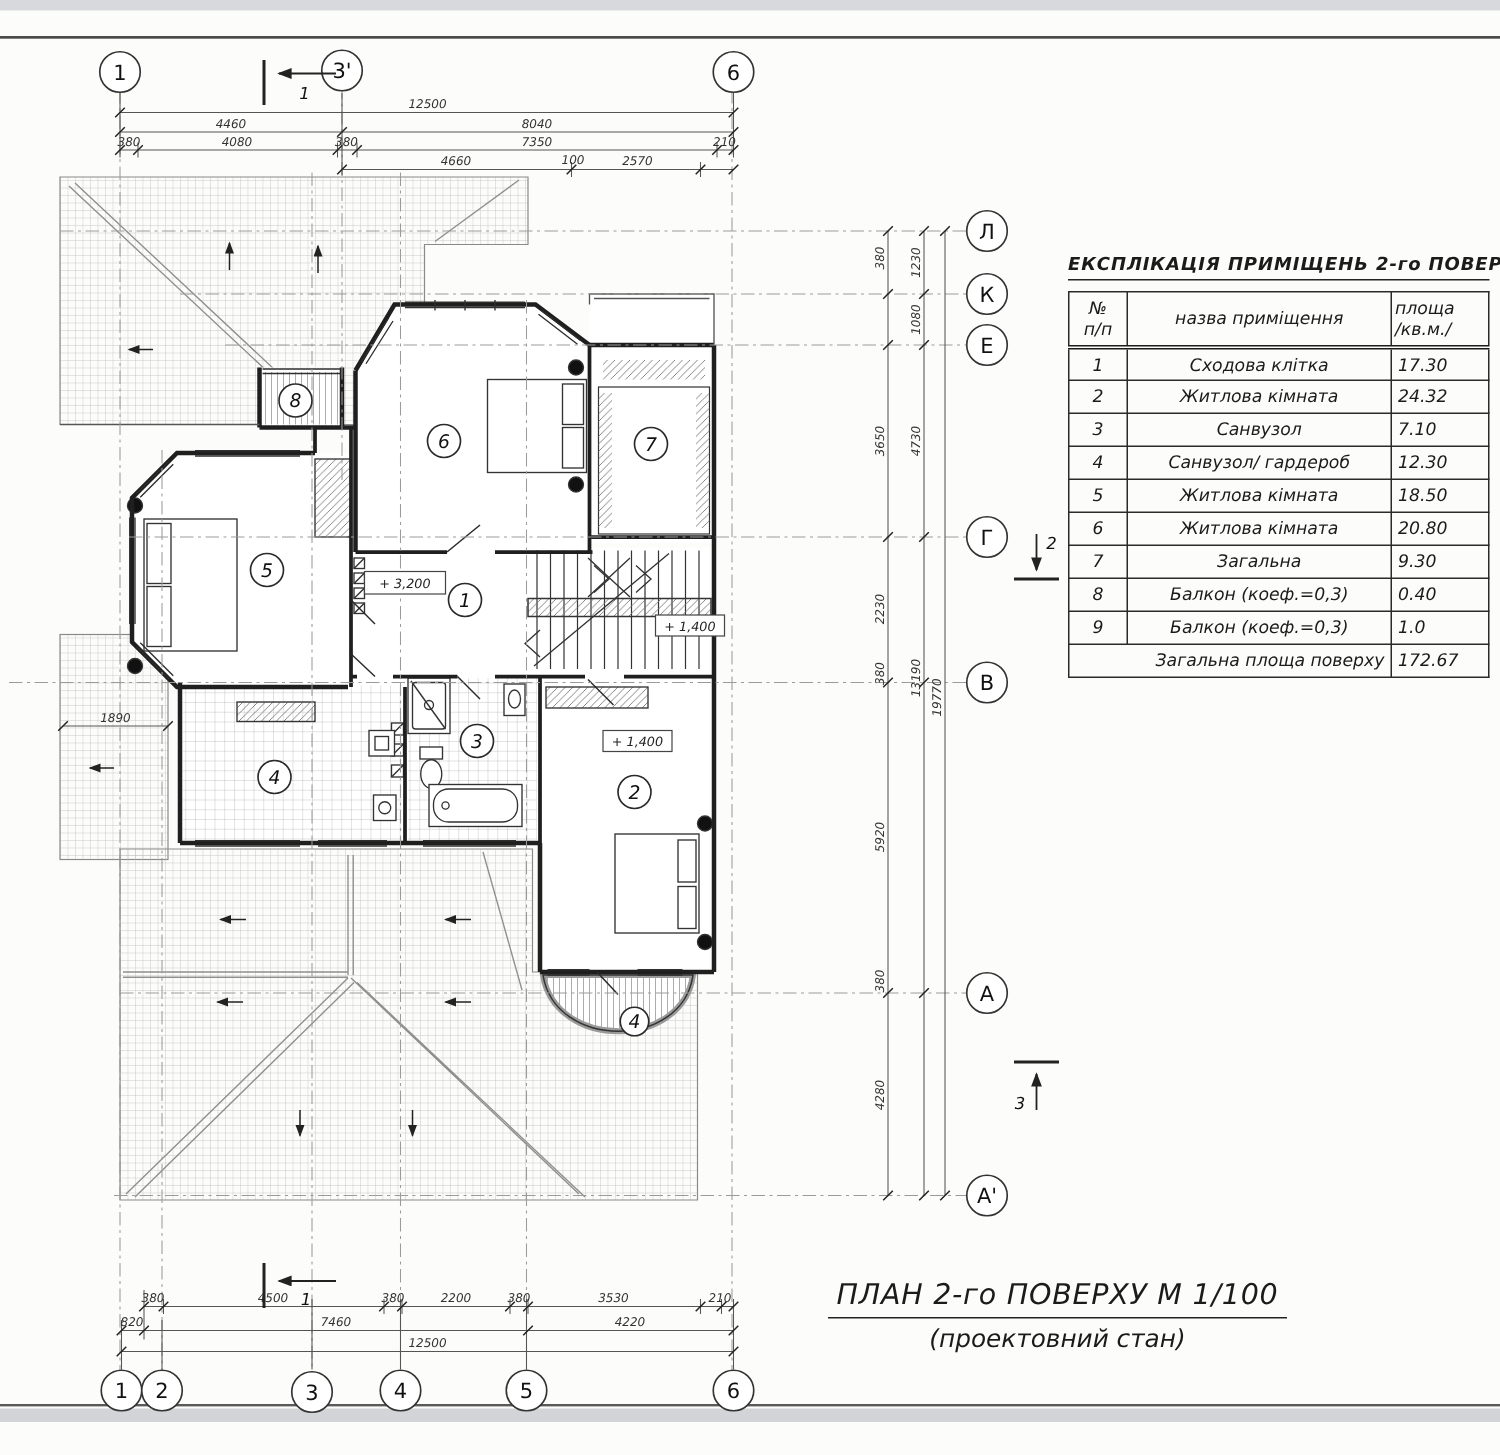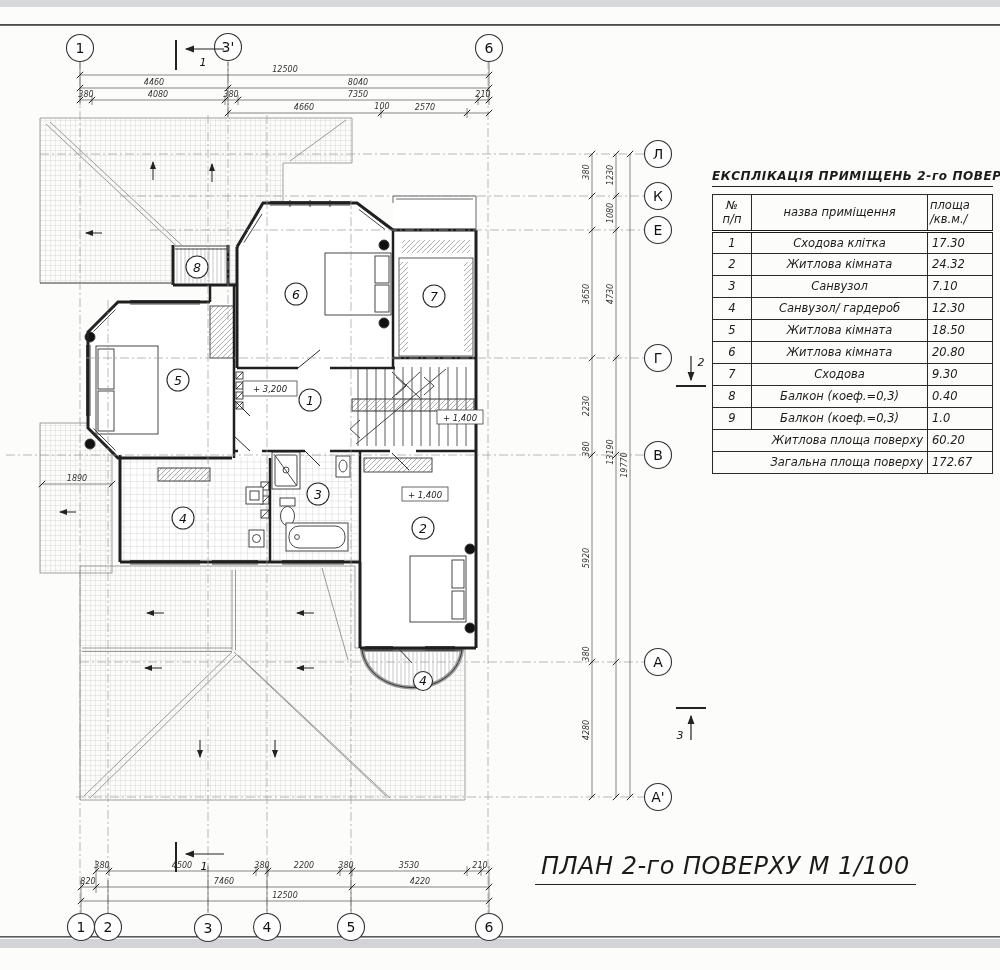--- a/index.html
+++ b/index.html
@@ -20,21 +20,21 @@
   table.expl-t td,table.expl-t th{border:1px solid #2a2a2a;padding:1px 4px;font-weight:normal;}
   table.expl-t{border:1.6px solid #1c1c1c;}
   table.expl-t th{border-bottom:3px double #1c1c1c;padding:3px 2px;line-height:1.25;}
   .c-num{width:30px;text-align:center;}
   .c-name{text-align:center;padding-left:7px;}
   .c-area{width:56px;text-align:left;}
   tr.r{height:22px;}
   td.tot-l{text-align:right;padding-right:12px;}
 
   .tblock{position:absolute;left:535px;top:852px;width:340px;text-align:center;color:#1b1b1b;}
-  .tblock .l1{display:inline-block;font-size:24px;font-style:italic;letter-spacing:.5px;
+  .tblock .l1{display:inline-block;font-size:19px;font-style:italic;letter-spacing:.5px;
       border-bottom:1.3px solid #222;padding:0 6px 4px 6px;white-space:nowrap;text-align:center;}
   .tblock .l2{font-size:16.5px;font-style:italic;margin-top:4px;}
 </style>
 </head>
 <body>
 
 <div class="page">
 
 <svg width="1000" height="970" viewBox="0 0 1000 970">
   <defs>
@@ -484,42 +484,39 @@
             <td class="c-name">Житлова кімната</td>
             <td class="c-area">18.50</td>
           </tr>
       <tr class="r">
             <td class="c-num">6</td>
             <td class="c-name">Житлова кімната</td>
             <td class="c-area">20.80</td>
           </tr>
       <tr class="r">
             <td class="c-num">7</td>
-            <td class="c-name">Сходова</td>
+            <td class="c-name">Загальна</td>
             <td class="c-area">9.30</td>
           </tr>
       <tr class="r">
             <td class="c-num">8</td>
             <td class="c-name">Балкон (коеф.=0,3)</td>
             <td class="c-area">0.40</td>
           </tr>
       <tr class="r">
             <td class="c-num">9</td>
             <td class="c-name">Балкон (коеф.=0,3)</td>
             <td class="c-area">1.0</td>
           </tr>
       <tr class="r">
-            <td class="tot-l" colspan="2">Житлова площа поверху</td>
-            <td class="c-area">60.20</td>
-          </tr>
-      <tr class="r">
             <td class="tot-l" colspan="2">Загальна площа поверху</td>
             <td class="c-area">172.67</td>
           </tr>
     </tbody>
   </table>
 </div>
 
 <div class="tblock">
   <div class="l1">ПЛАН 2-го ПОВЕРХУ М 1/100</div>
+  <div class="l2">(проектовний стан)</div>
 </div>
 
 </div>
 
 </body></html>

